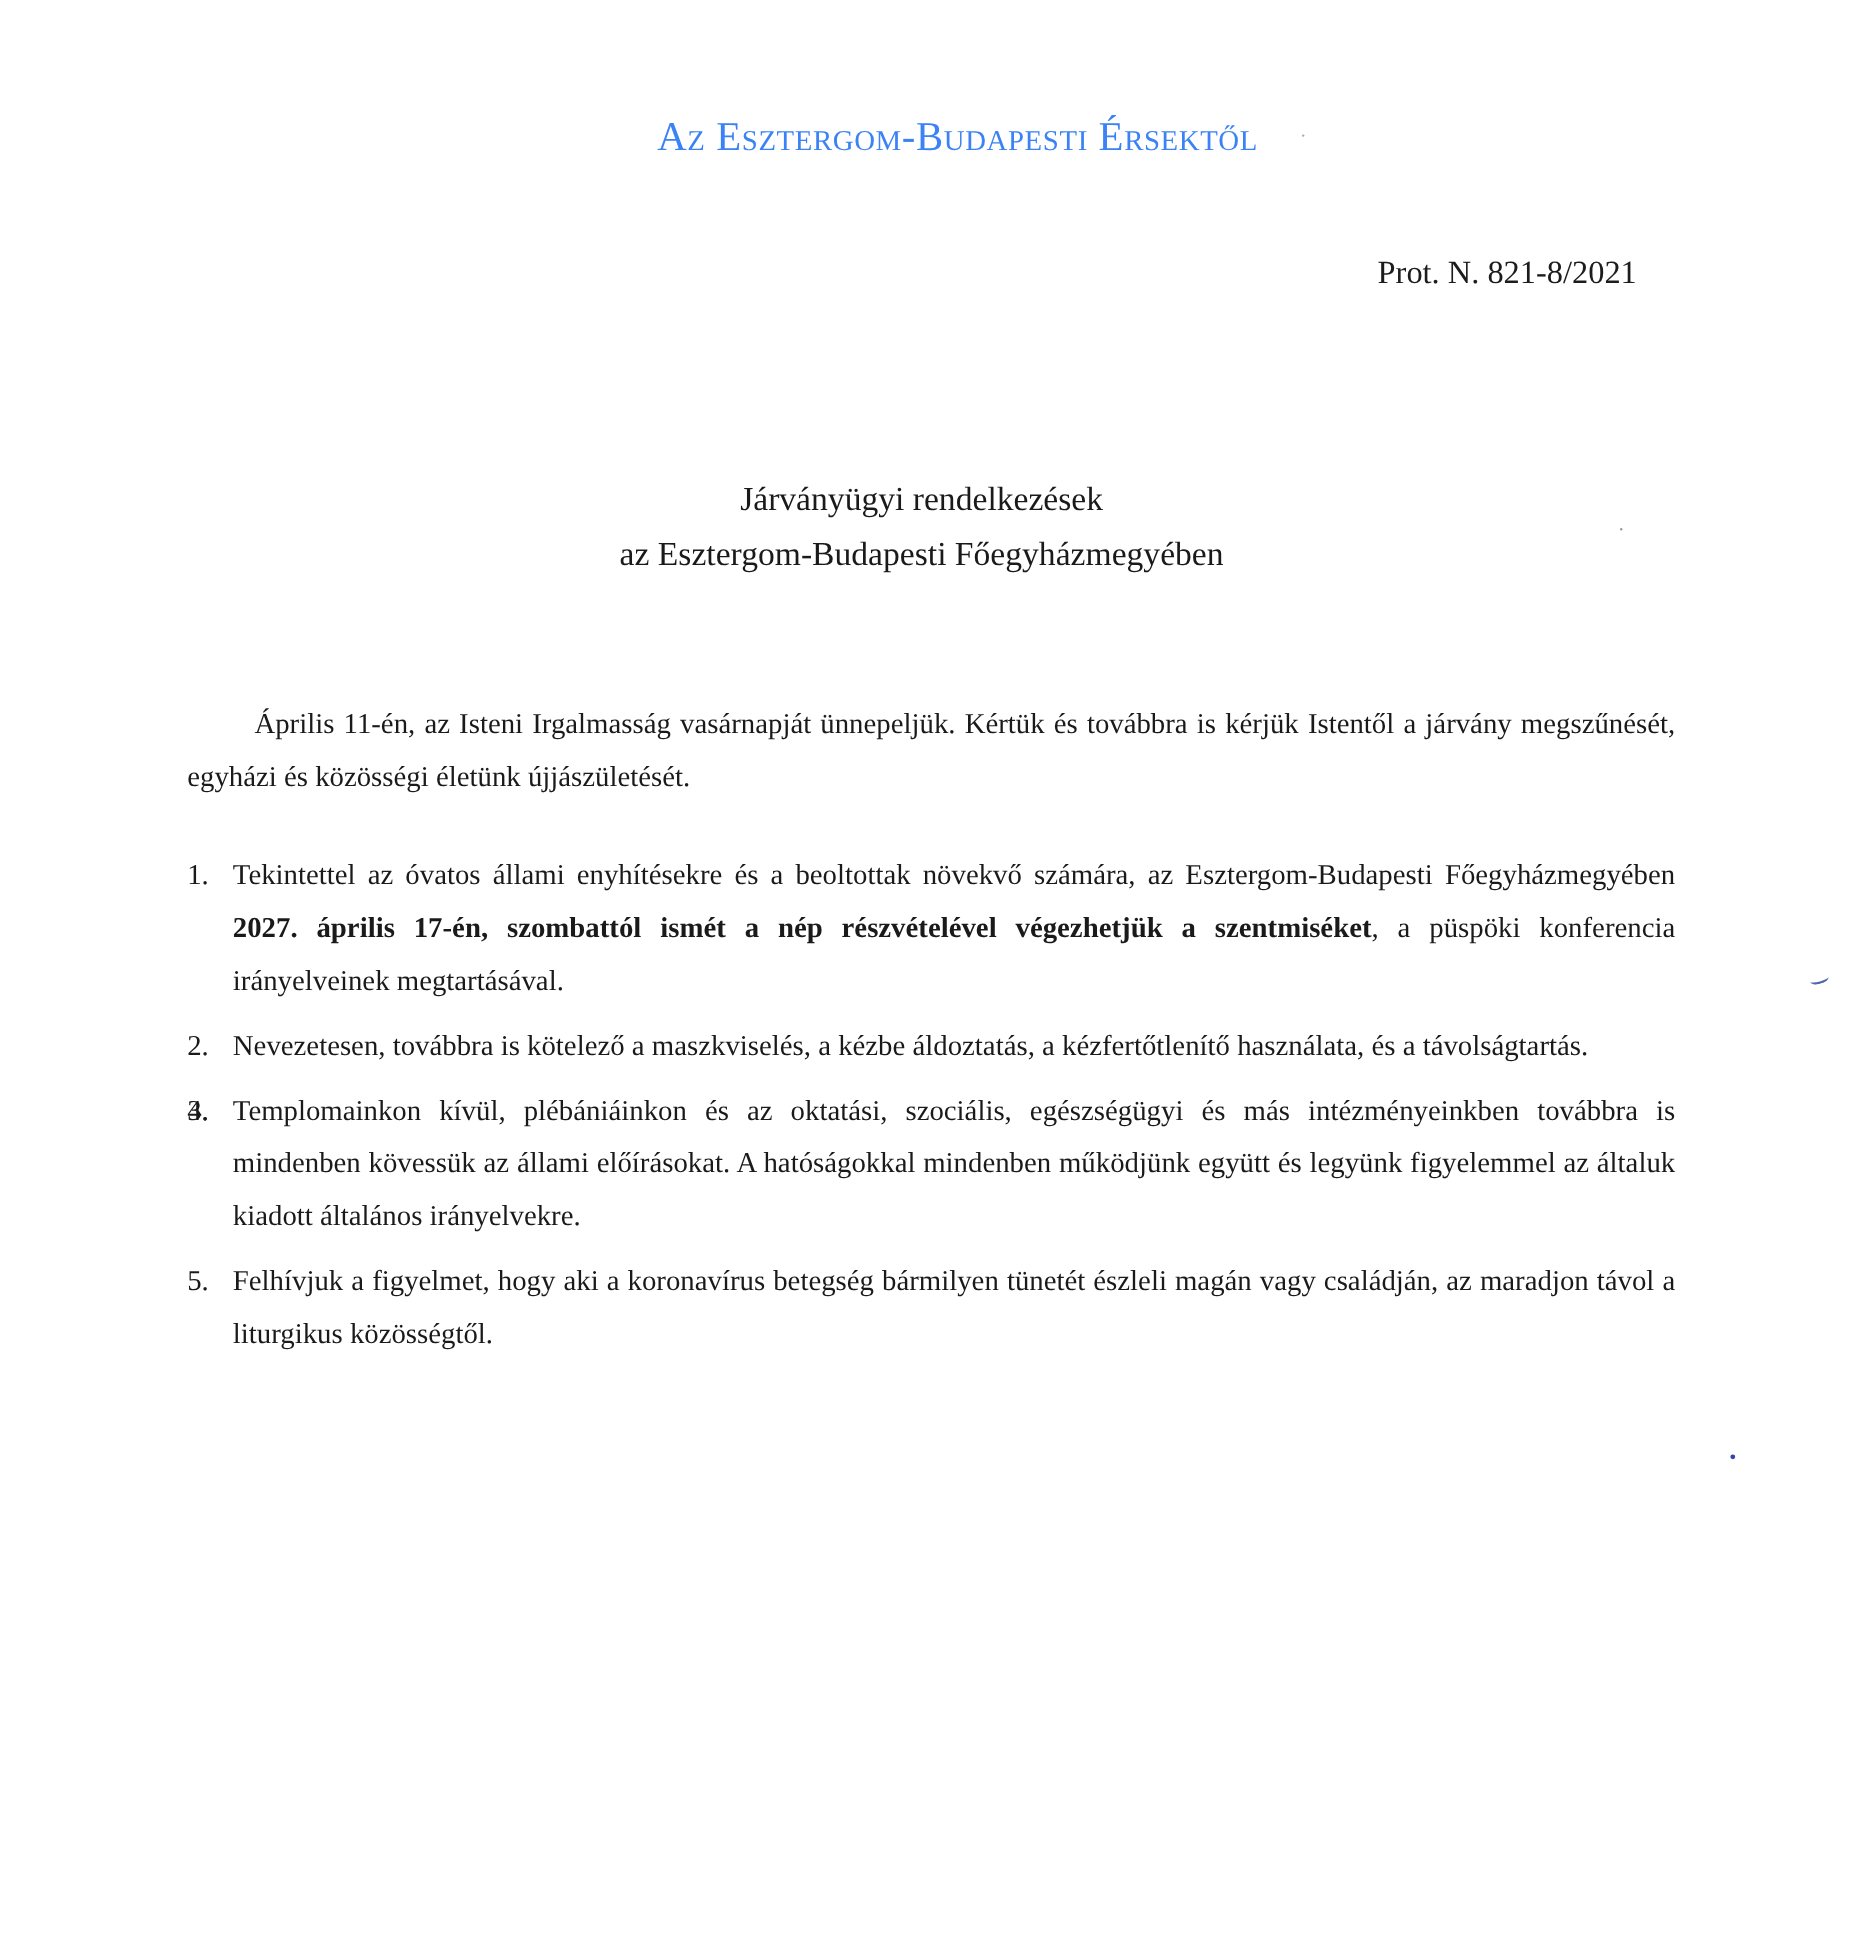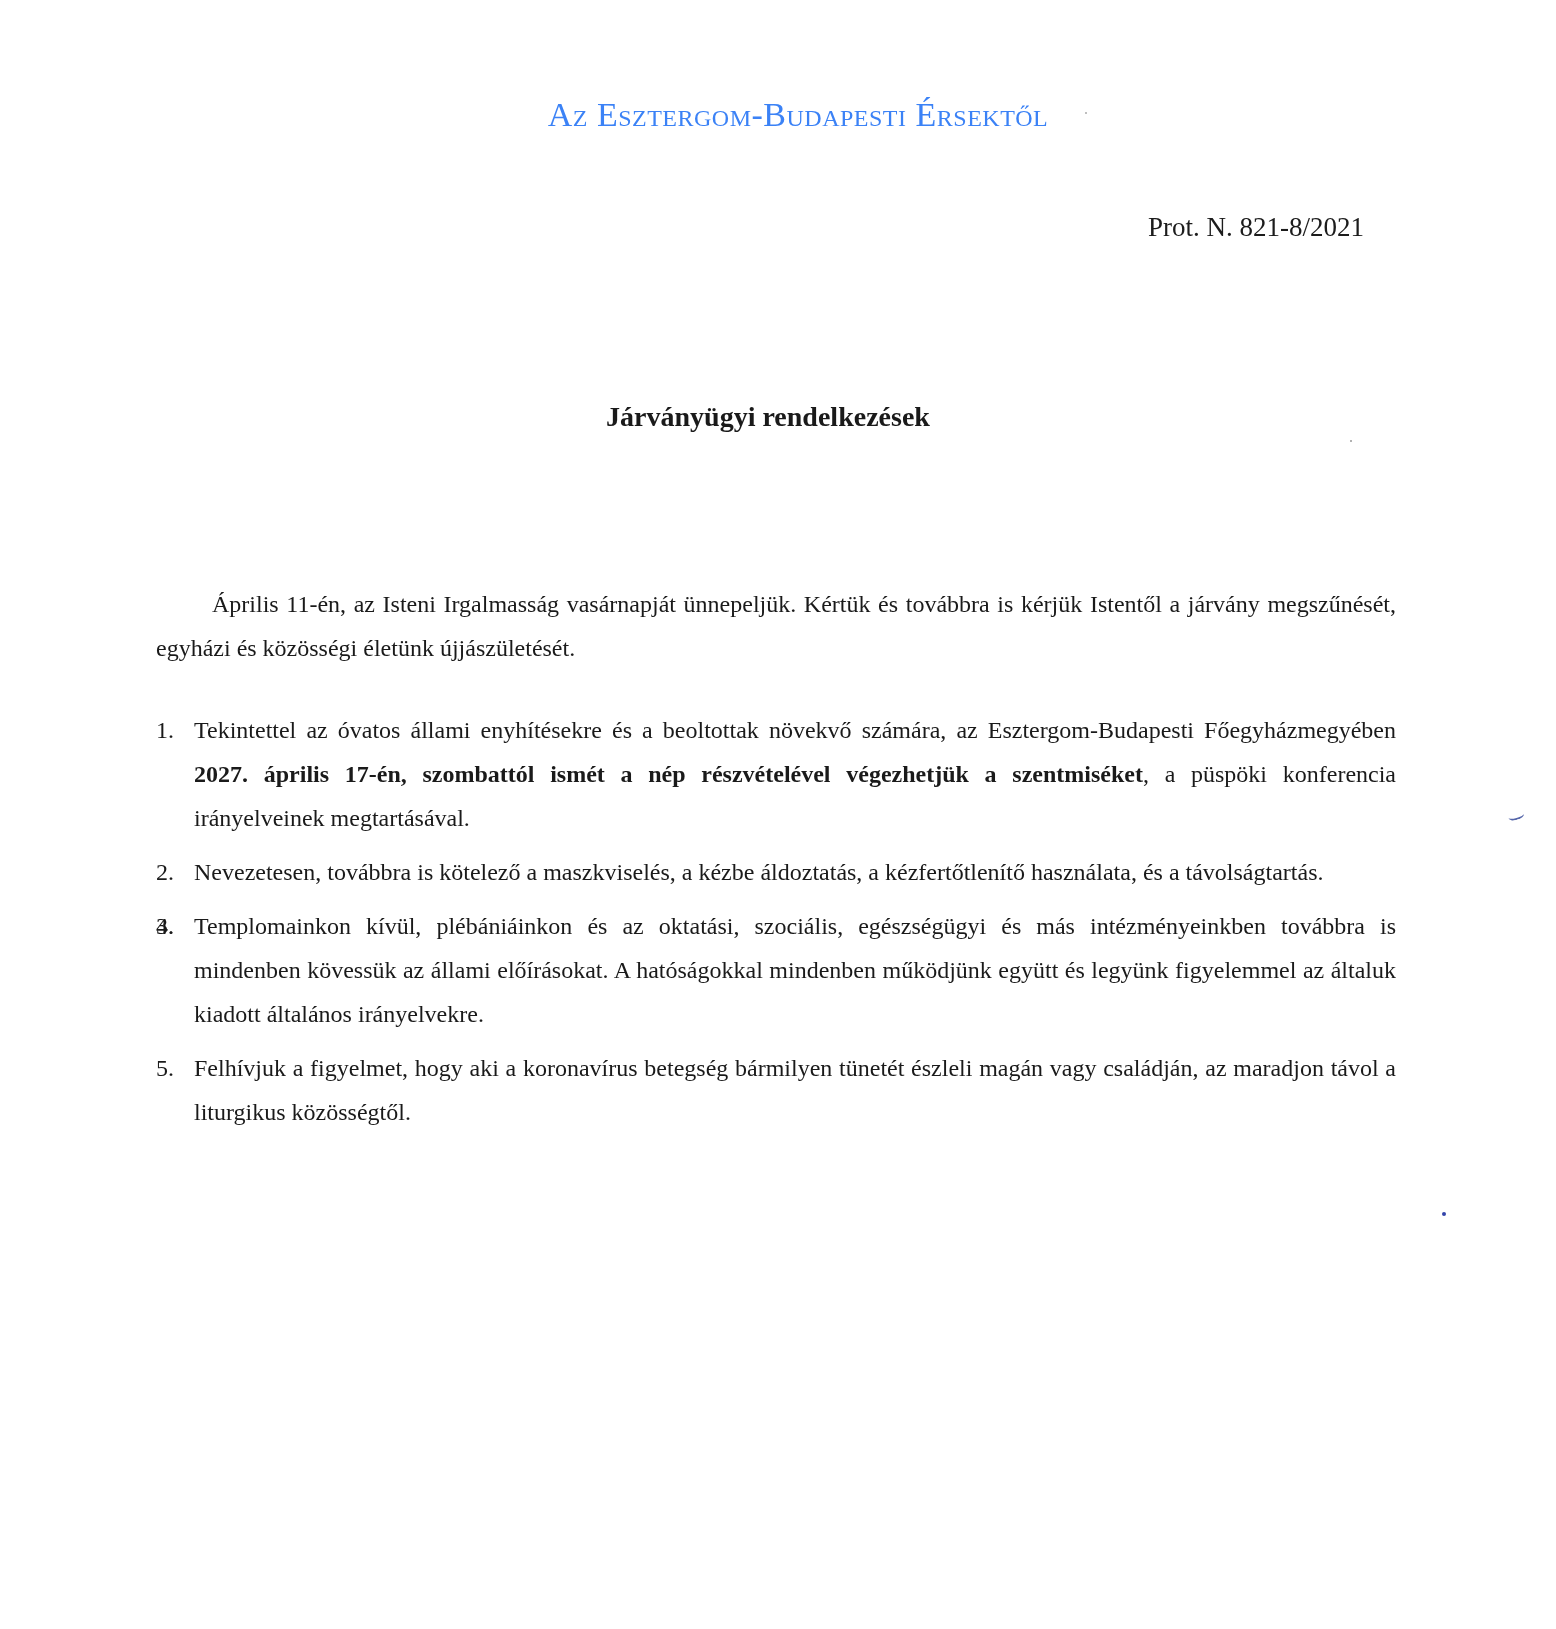--- a/index.html
+++ b/index.html
@@ -37,21 +37,21 @@
       right: 192px;
       font-size: 27px;
       color: #1c1c1c;
     }
     .title-block {
       position: absolute;
       top: 394px;
       left: 0;
       width: 1536px;
       text-align: center;
-      font-weight: bold;
+      font-weight: normal;
       font-size: 28px;
       line-height: 46px;
     }
     .content {
       position: absolute;
       top: 582px;
       left: 156px;
       width: 1240px;
       font-size: 24px;
       line-height: 44px;
@@ -102,20 +102,21 @@
 <body>
 
 <div class="letterhead">
   <span>Az Esztergom-Budapesti Érsektől</span>
 </div>
 
 <div class="protocol">Prot. N. 821-8/2021</div>
 
 <div class="title-block">
   <div>Járványügyi rendelkezések</div>
+  <div>az Esztergom-Budapesti Főegyházmegyében</div>
 </div>
 
 <div class="content">
   <p class="intro">Április 11-én, az Isteni Irgalmasság vasárnapját ünnepeljük. Kértük és továbbra is kérjük Istentől a járvány megszűnését, egyházi és közösségi életünk újjászületését.</p>
 
   <ol class="items">
     <li>
       <span class="num">1.</span>
       <span>Tekintettel az óvatos állami enyhítésekre és a beoltottak növekvő számára, az Esztergom-Budapesti Főegyházmegyében </span><span class="bold">2027. április 17-én, szombattól ismét a nép részvételével végezhetjük a szentmiséket</span><span>, a püspöki konferencia irányelveinek megtartásával.</span>
     </li>

